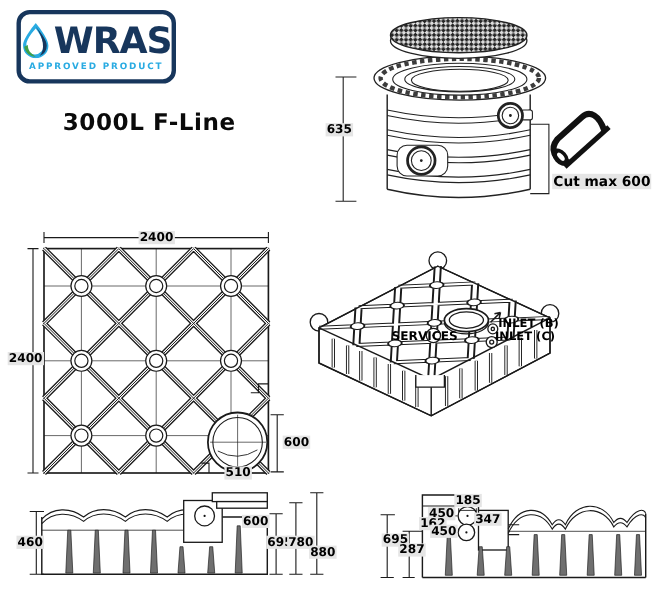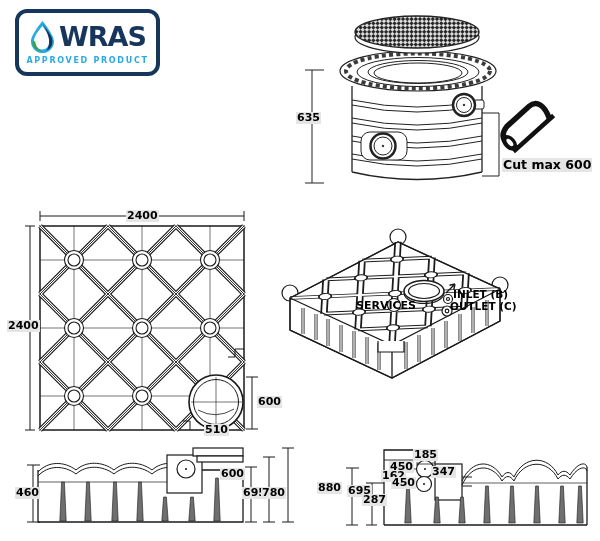--- a/index.html
+++ b/index.html
@@ -4,21 +4,21 @@
 <style>
   html,body{margin:0;padding:0;background:#fff;}
   .canvas{position:relative;width:600px;height:541px;background:#fff;overflow:hidden;
           font-family:"DejaVu Sans","Liberation Sans",sans-serif;}
   .drawing{position:absolute;left:0;top:0;}
   
   .wras{position:absolute;left:15px;top:9px;width:145px;height:67px;border:4px solid #17365c;
         border-radius:12px;background:#fff;box-sizing:border-box;display:flex;flex-direction:column;
         align-items:center;justify-content:center;}
   .wras-row{display:flex;align-items:center;gap:3px;}
-  .wras-brand{font-size:27px;font-weight:bold;color:#17365c;letter-spacing:-1px;line-height:1;}
+  .wras-brand{font-size:33px;font-weight:bold;color:#17365c;letter-spacing:-1px;line-height:1;}
   .wras-tagline{font-size:8px;font-weight:bold;color:#29abe2;letter-spacing:1.7px;margin-top:3px;white-space:nowrap;}
   
   .title{position:absolute;left:57px;top:99px;font-size:21px;font-weight:bold;color:#0a0a0a;letter-spacing:0.5px;}
   
   .dim{position:absolute;font-size:11px;font-weight:bold;color:#000;background:#e5e5e5;
        line-height:1.1;padding:0 1px;white-space:nowrap;}
   .lbl{position:absolute;font-size:10.5px;font-weight:bold;color:#000;line-height:1.1;white-space:nowrap;}
   .cutnote{font-size:12.5px;}
 </style>
 </head>
@@ -245,38 +245,39 @@
         <path d="M13.5,1 C13.5,1 25,14.5 25,21.5 A11.5,11.5 0 1 1 2,21.5 C2,14.5 13.5,1 13.5,1 Z" fill="#29abe2"></path>
         <path d="M13.5,6 C13.5,6 20.5,15 20.5,20.8 A7.8,7.8 0 1 1 5,20.8 C5,15 13.5,6 13.5,6 Z" fill="#ffffff"></path>
         <path d="M13.5,4 C19.5,11.5 23.5,16.5 23.5,21.5 A10.5,10.5 0 0 1 17,31 C22.5,24.5 20.5,14.5 13.5,4 Z" fill="#17365c"></path>
         <path d="M3,22.5 C4,28.5 9,31.5 13.5,31.5 C8.5,28.5 6.3,25.5 6.3,21 Z" fill="#3fa047"></path>
       </svg>
       <span class="wras-brand">WRAS</span>
     </div>
     <div class="wras-tagline">APPROVED PRODUCT</div>
   </div>
 
+  <div class="title">3000L F-Line</div>
 
   <span class="dim" style="left:296px;top:112px;">635</span>
   <span class="dim cutnote" style="left:502px;top:158px;">Cut max 600</span>
 
   <span class="dim" style="left:126px;top:210px;">2400</span>
   <span class="dim" style="left:7px;top:320px;">2400</span>
   <span class="dim" style="left:204px;top:396px;margin-top:28px;">510</span>
   <span class="dim" style="left:257px;top:396px;">600</span>
 
   <span class="lbl" style="left:356px;top:300px;font-size:11px;">SERVICES</span>
   <span class="lbl" style="left:453px;top:289px;">INLET (B)</span>
-  <span class="lbl" style="left:450px;top:301px;">OUTLET (C)</span>
+  <span class="lbl" style="left:450px;top:301px;">INLET (C)</span>
 
   <span class="dim" style="left:15px;top:487px;">460</span>
   <span class="dim" style="left:220px;top:468px;">600</span>
   <span class="dim" style="left:242px;top:487px;">695</span>
   <span class="dim" style="left:261px;top:487px;">780</span>
-  <span class="dim" style="left:281px;top:482px;margin-left:36px;">880</span>
+  <span class="dim" style="left:281px;top:496px;">880</span>
 
   <span class="dim" style="left:413px;top:449px;">185</span>
   <span class="dim" style="left:389px;top:461px;">450</span>
   <span class="dim" style="left:431px;top:466px;">347</span>
   <span class="dim" style="left:381px;top:470px;">162</span>
   <span class="dim" style="left:391px;top:477px;">450</span>
   <span class="dim" style="left:347px;top:485px;">695</span>
   <span class="dim" style="left:362px;top:494px;">287</span>
 
 </div>

